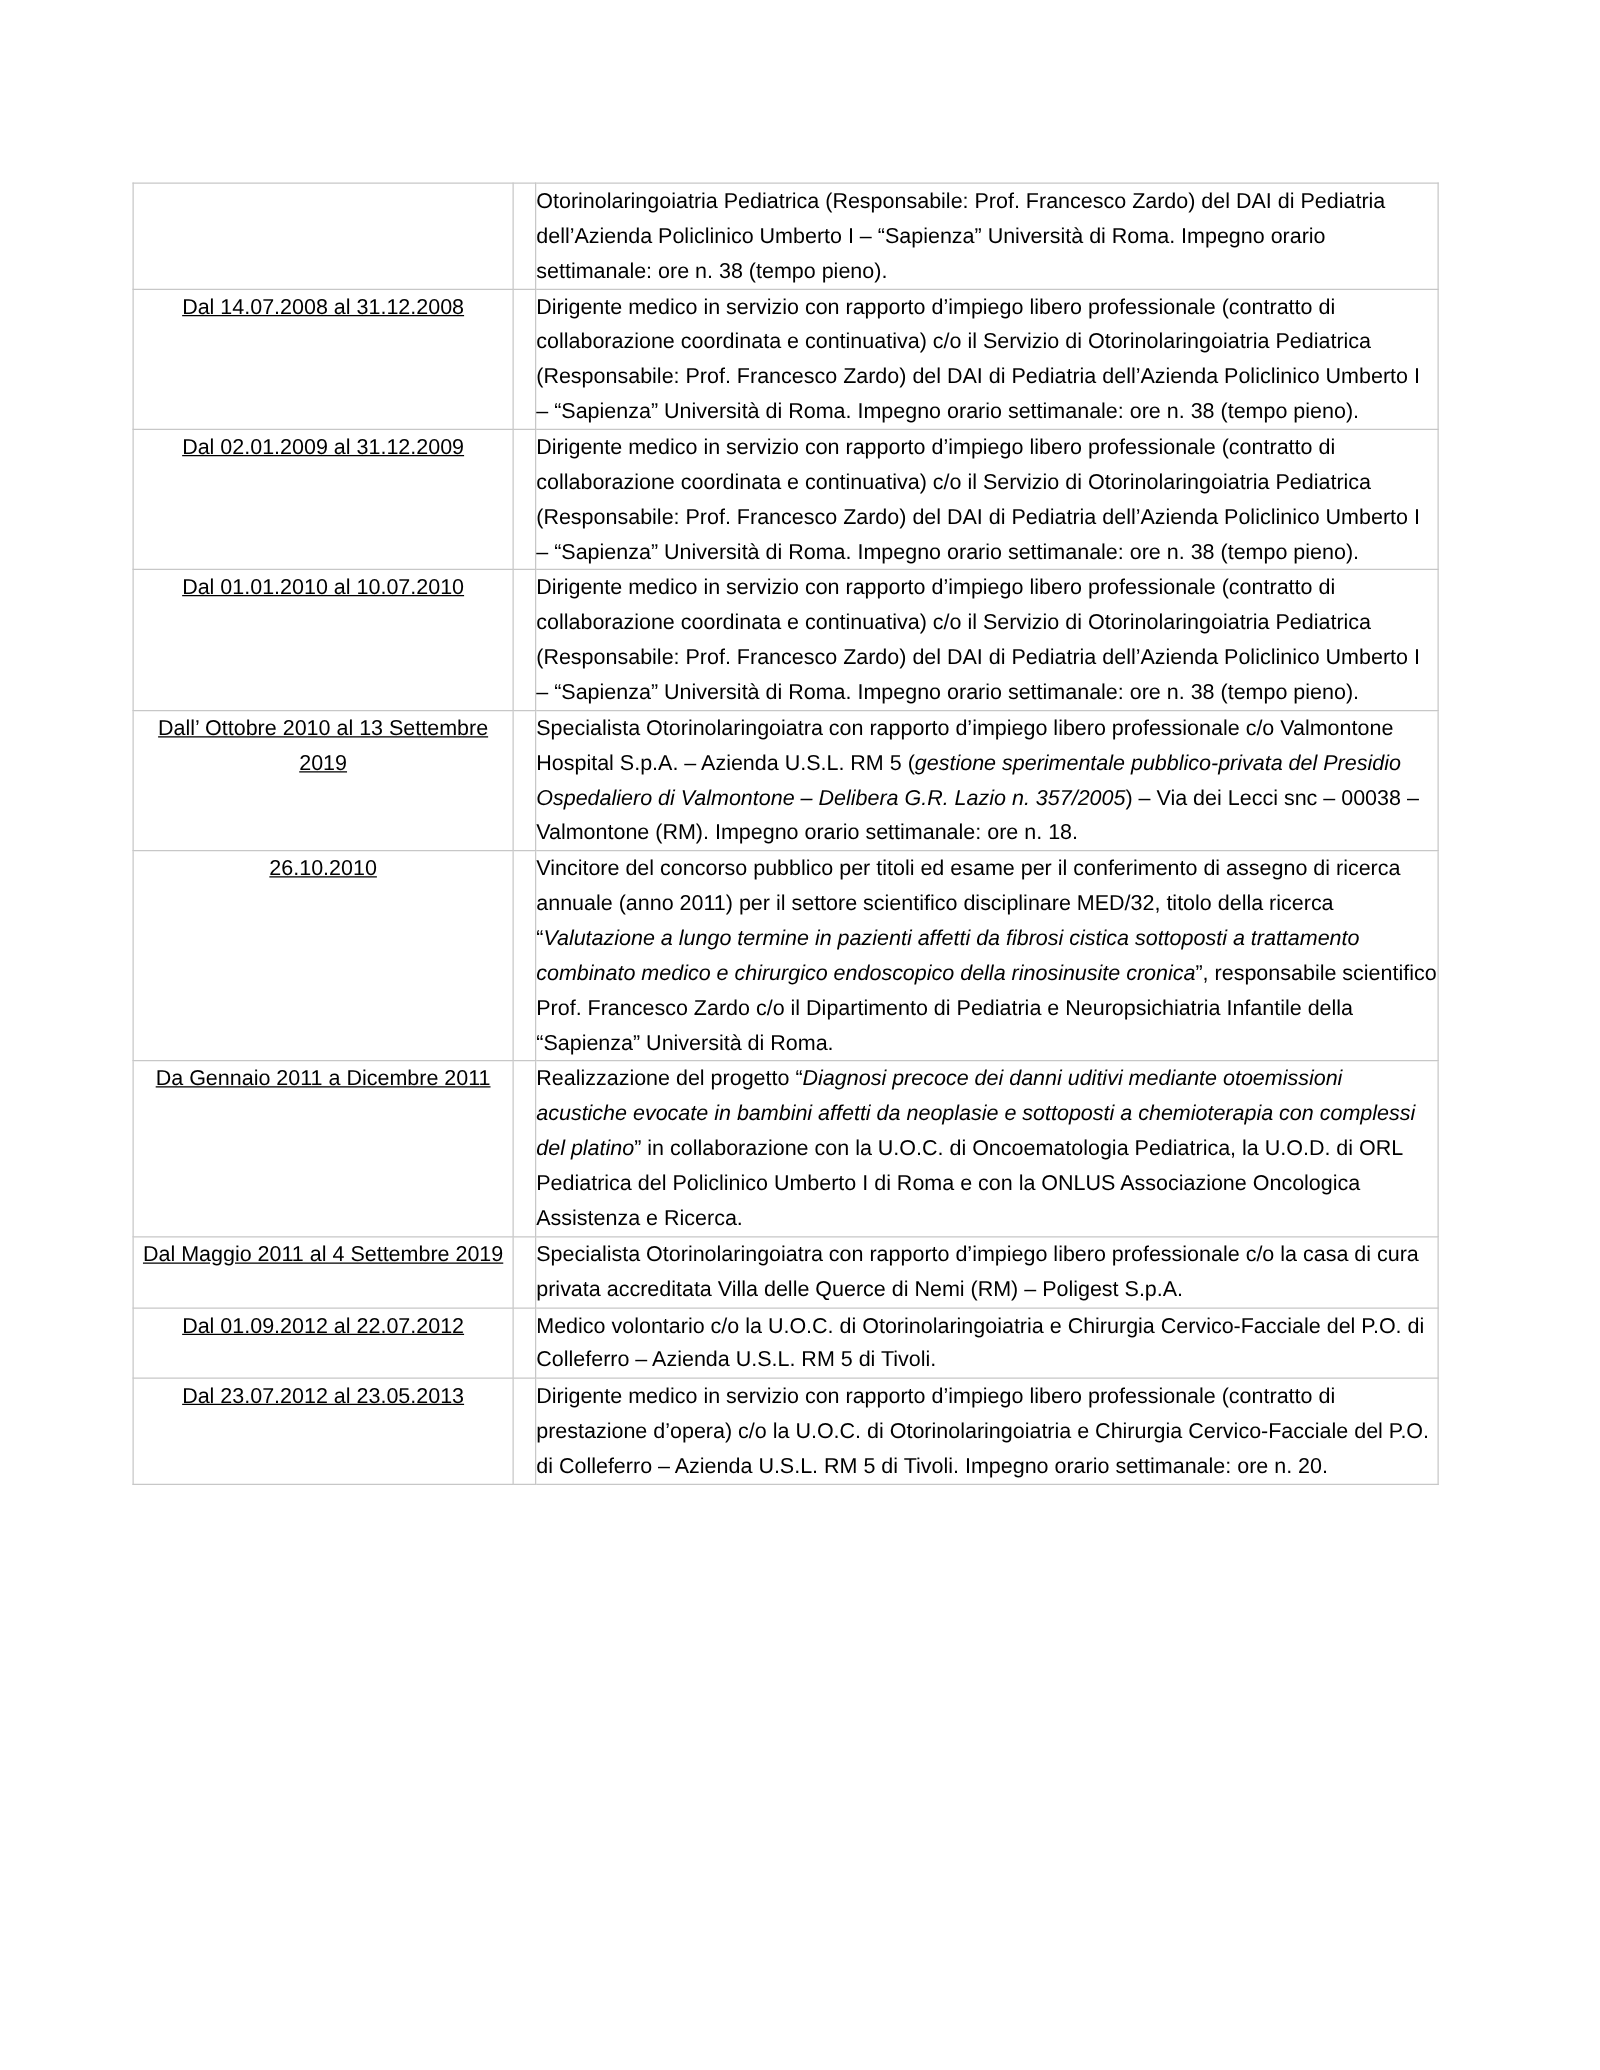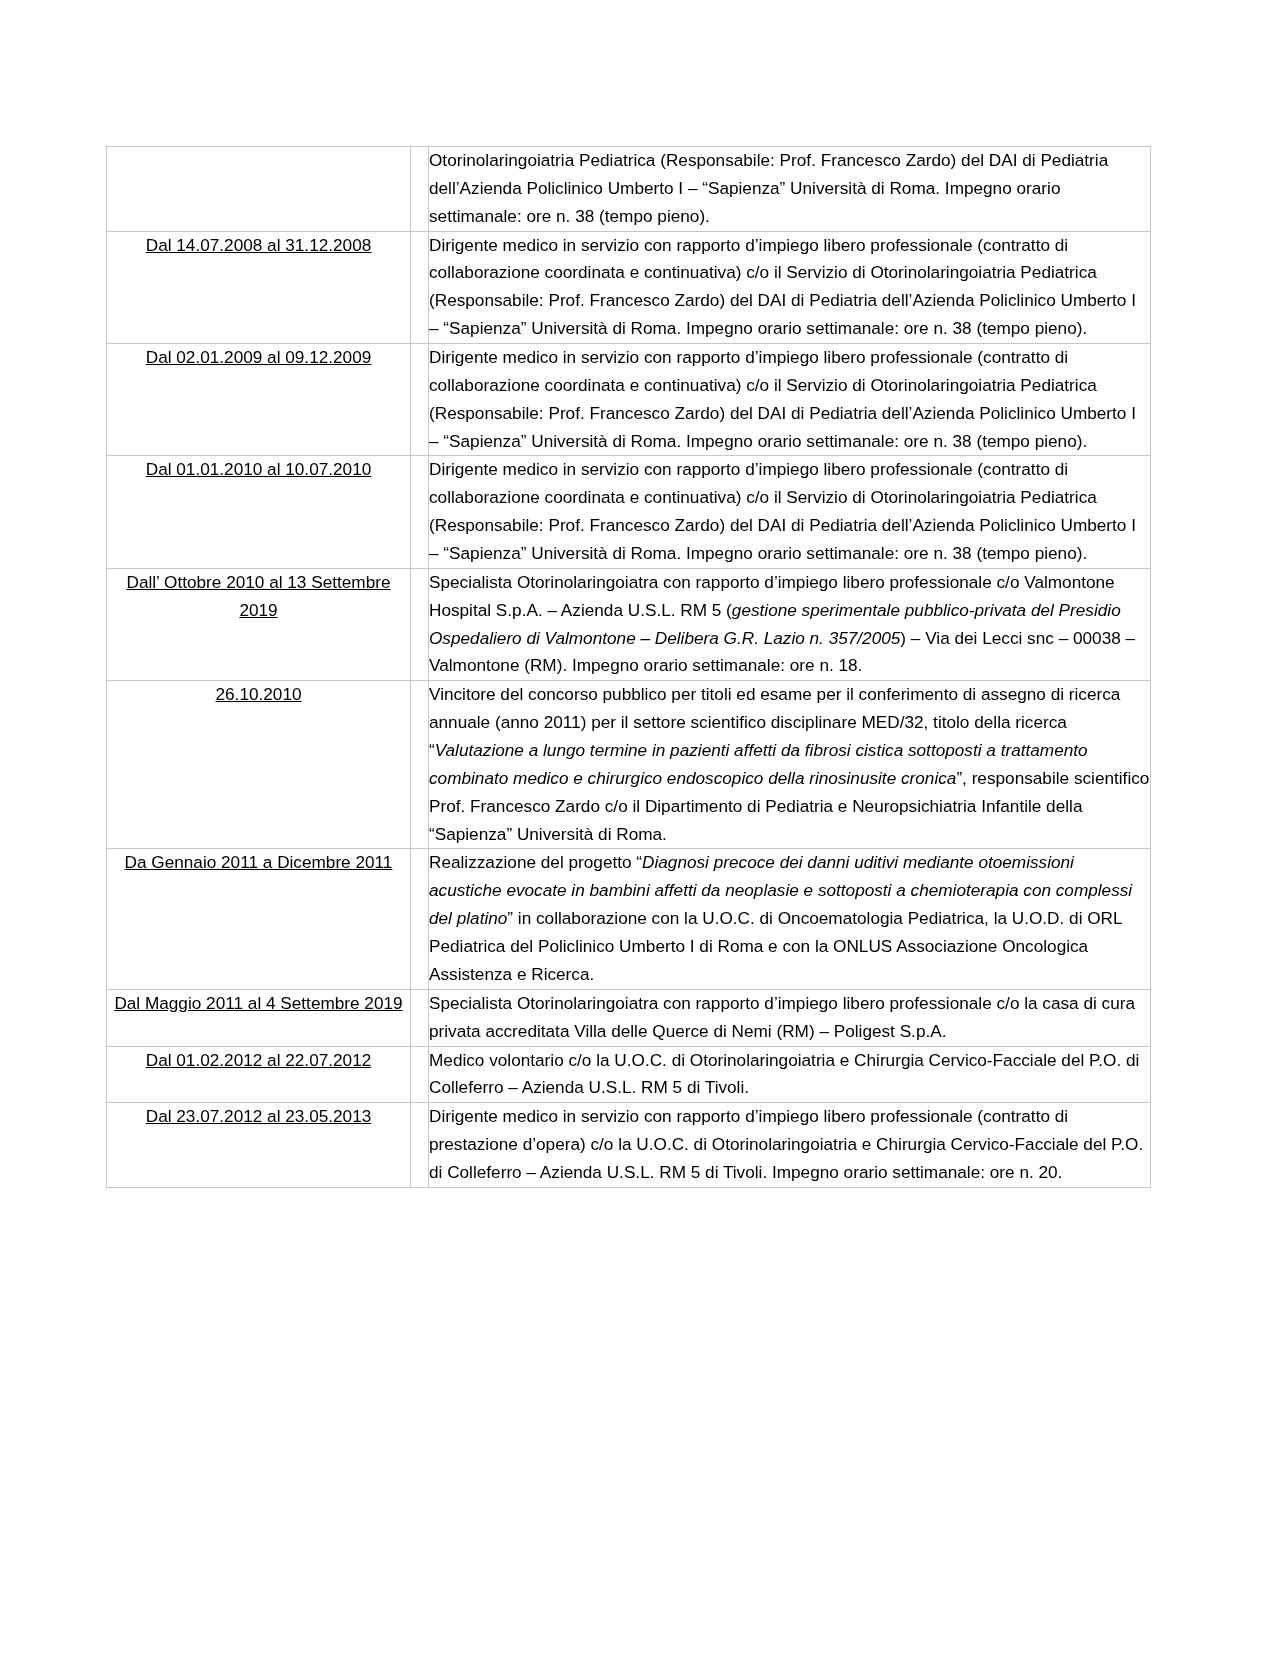--- a/index.html
+++ b/index.html
@@ -87,21 +87,21 @@
             <p>Dal 14.07.2008 al 31.12.2008</p>
           </td>
         <td class="spacer-cell"></td>
         <td class="desc-cell">
             <p>Dirigente medico in servizio con rapporto d’impiego libero professionale (contratto di collaborazione coordinata e continuativa) c/o il Servizio di Otorinolaringoiatria Pediatrica (Responsabile: Prof. Francesco Zardo) del DAI di Pediatria dell’Azienda Policlinico Umberto I – “Sapienza”  Università di Roma. Impegno orario settimanale: ore n. 38 (tempo pieno).</p>
           </td>
       </tr>
 
       <tr>
         <td class="date-cell">
-            <p>Dal 02.01.2009 al 09.12.2009</p>
+            <p>Dal 02.01.2009 al 31.12.2009</p>
           </td>
         <td class="spacer-cell"></td>
         <td class="desc-cell">
             <p>Dirigente medico in servizio con rapporto d’impiego libero professionale (contratto di collaborazione coordinata e continuativa) c/o il Servizio di Otorinolaringoiatria Pediatrica (Responsabile: Prof. Francesco Zardo) del DAI di Pediatria dell’Azienda Policlinico Umberto I – “Sapienza”  Università di Roma. Impegno orario settimanale: ore n. 38 (tempo pieno).</p>
           </td>
       </tr>
 
 
       <tr>
         <td class="date-cell">
@@ -148,21 +148,21 @@
             <p>Dal Maggio 2011 al 4 Settembre 2019</p>
           </td>
         <td class="spacer-cell"></td>
         <td class="desc-cell">
             <p>Specialista Otorinolaringoiatra con rapporto d’impiego libero professionale c/o la casa di cura privata <b>accreditata</b> Villa delle Querce di Nemi  (RM) – Poligest S.p.A.</p>
           </td>
       </tr>
 
       <tr>
         <td class="date-cell">
-            <p>Dal 01.02.2012 al 22.07.2012</p>
+            <p>Dal 01.09.2012 al 22.07.2012</p>
           </td>
         <td class="spacer-cell"></td>
         <td class="desc-cell">
             <p>Medico volontario c/o la U.O.C. di Otorinolaringoiatria e Chirurgia Cervico-Facciale del P.O. di Colleferro – Azienda U.S.L. RM 5 di Tivoli.</p>
           </td>
       </tr>
 
       <tr>
         <td class="date-cell">
             <p>Dal 23.07.2012 al 23.05.2013</p>

